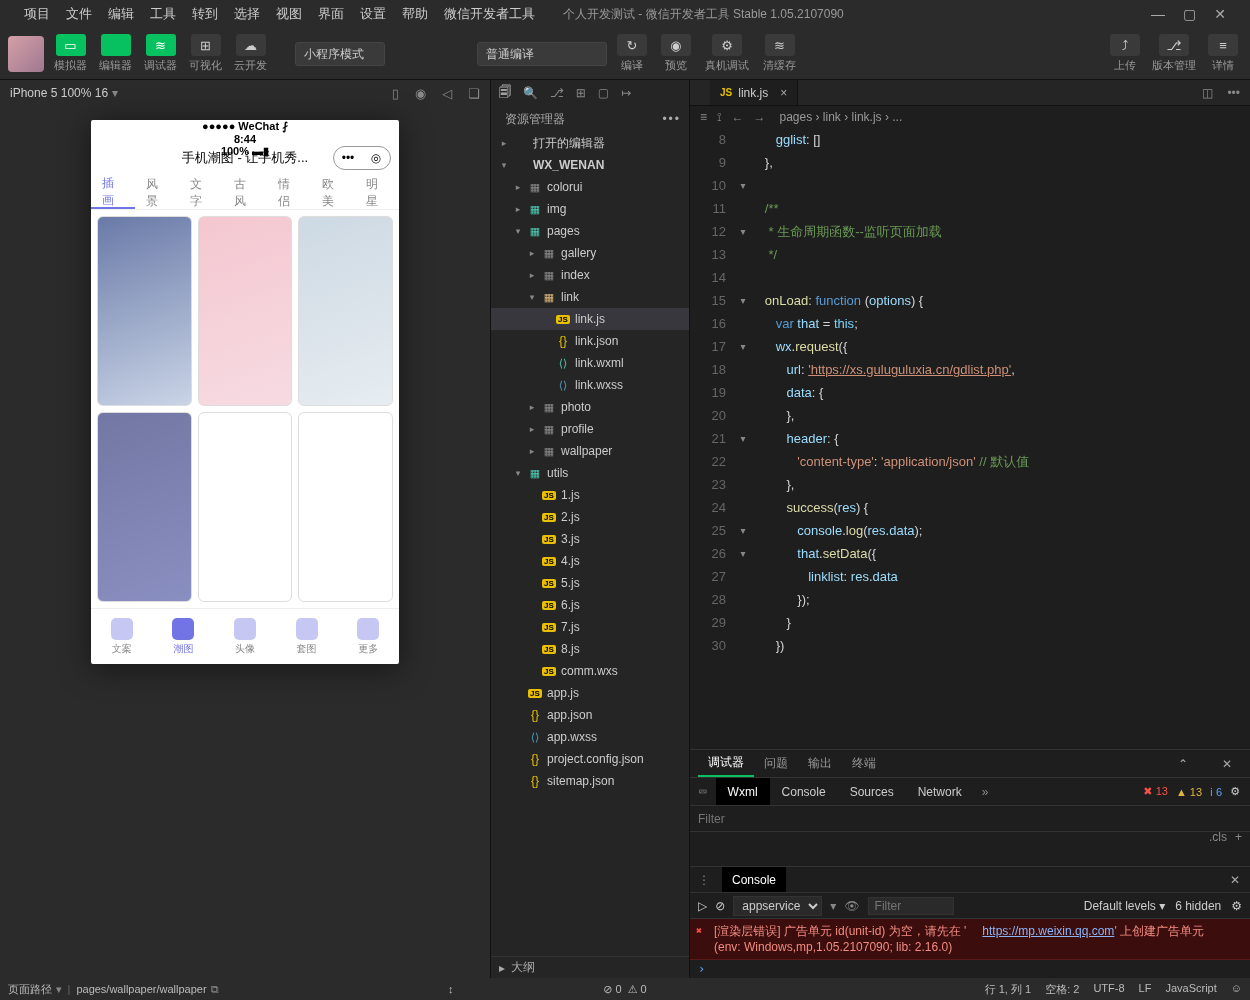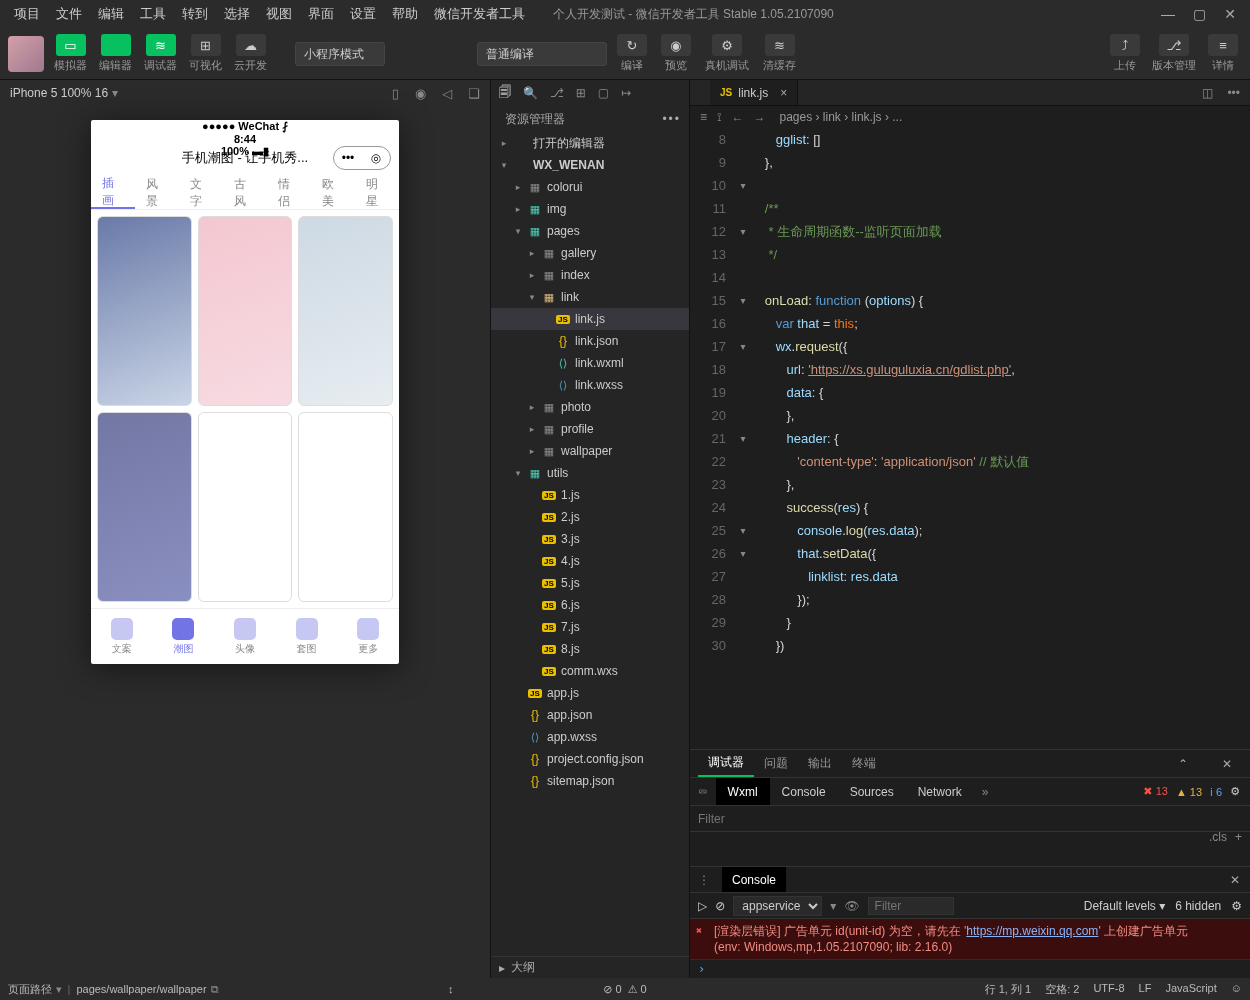--- a/index.html
+++ b/index.html
@@ -1,19 +1,19 @@
 <!DOCTYPE html>
 <html><head>
 <meta charset="utf-8">
 <style>
 * { margin: 0; padding: 0; box-sizing: border-box; font-family: "Segoe UI", sans-serif; }
 body { background: #1e1e1e; color: #ccc; width: 1250px; height: 1000px; overflow: hidden; font-size: 12px; }
 
 
-.menubar { height: 28px; background: #2b2b2b; display: flex; align-items: center; padding: 0 6px; color: #ccc; }
+.menubar { height: 28px; background: #2b2b2b; display: flex; align-items: center; padding: 0 16px; color: #ccc; }
 .menubar .menu-item { padding: 4px 8px; cursor: pointer; font-size: 13px; }
 .menubar .title { color: #999; margin-left: 20px; font-size: 12px; }
 .menubar .win-controls { margin-left: auto; display: flex; gap: 18px; font-size: 14px; color: #aaa; padding-right: 8px; }
 
 
 .toolbar { height: 52px; background: #2b2b2b; display: flex; align-items: center; padding: 4px 8px; border-bottom: 1px solid #111; gap: 6px; }
 .avatar { width: 36px; height: 36px; border-radius: 4px; background: linear-gradient(135deg,#d4a0a8,#a07890); }
 .tool-btns { display: flex; gap: 4px; }
 .tool-btn { display: flex; flex-direction: column; align-items: center; padding: 2px 4px; cursor: pointer; }
 .tool-btn .ic { width: 30px; height: 22px; border-radius: 3px; display: flex; align-items: center; justify-content: center; font-size: 13px; }
@@ -77,21 +77,21 @@
 .foldcol div { height: 23px; font-size: 10px; text-align: center; }
 .codelines { flex: 1; white-space: pre; padding-left: 4px; }
 .codelines .cl { height: 23px; }
 .c-kw { color: #569cd6; }
 .c-fn { color: #dcdcaa; }
 .c-str { color: #ce9178; }
 .c-strlink { color: #ce9178; text-decoration: underline; }
 .c-cm { color: #6a9955; }
 .c-var { color: #9cdcfe; }
 .c-pun { color: #d4d4d4; }
-.c-this { color: #f97316; }
+.c-this { color: #7dd3fc; }
 .c-prop { color: #9cdcfe; }
 
 
 .dbg { background: #1e1e1e; border-top: 1px solid #333; display: flex; flex-direction: column; }
 .dbg-tabs1 { height: 28px; display: flex; align-items: center; padding: 0 8px; border-bottom: 1px solid #333; font-size: 12px; color: #999; }
 .dbg-tabs1 span { padding: 0 10px; cursor: pointer; height: 100%; display: flex; align-items: center; }
 .dbg-tabs1 span.active { color: #fff; border-bottom: 2px solid #07c160; }
 .dbg-tabs1 .r { margin-left: auto; display: flex; gap: 14px; color: #aaa; }
 .dbg-tabs2 { height: 28px; display: flex; align-items: center; border-bottom: 1px solid #333; font-size: 12px; color: #ccc; }
 .dbg-tabs2 .ico { padding: 0 8px; color: #888; }
@@ -113,21 +113,21 @@
 .con { border-top: 1px solid #333; display: flex; flex-direction: column; background: #1e1e1e; }
 .con-head { height: 26px; display: flex; align-items: center; border-bottom: 1px solid #333; font-size: 12px; }
 .con-head .t { background: #000; color: #fff; padding: 0 10px; height: 100%; display: flex; align-items: center; margin-left: 4px; }
 .con-head .x { margin-left: auto; padding: 0 10px; color: #aaa; }
 .con-bar { height: 26px; display: flex; align-items: center; border-bottom: 1px solid #333; font-size: 12px; color: #ccc; gap: 8px; padding: 0 8px; }
 .con-bar select { background: #2a2a2a; color: #ccc; border: 1px solid #333; font-size: 12px; padding: 1px 4px; }
 .con-bar input { background: #2a2a2a; border: 1px solid #333; color: #ccc; padding: 1px 6px; font-size: 12px; width: 86px; }
 .con-bar .r { margin-left: auto; display: flex; gap: 10px; align-items: center; }
 .con-msg { background: #3c0d0d; color: #f28b82; font-family: Consolas, monospace; font-size: 12px; padding: 4px 8px 4px 24px; border-bottom: 1px solid #5a1a1a; line-height: 16px; position: relative; }
 .con-msg::before { content: "✖"; position: absolute; left: 6px; top: 4px; color: #f85149; font-size: 10px; }
-.con-msg a { color: #8ab4f8; text-decoration: underline; }
+.con-msg a { color: #8ab4f8; text-decoration: underline; margin-left: 16px; }
 .con-prompt { color: #58a6ff; padding: 2px 8px; font-family: Consolas, monospace; font-size: 12px; }
 
 
 .statusbar { height: 22px; background: #2b2b2b; display: flex; align-items: center; padding: 0 8px; font-size: 11px; color: #bbb; }
 .statusbar .sep { margin: 0 6px; color: #666; }
 .statusbar .cpy { margin-left: 4px; color: #888; }
 .statusbar .mid { position: absolute; left: 50%; transform: translateX(-50%); display: flex; gap: 6px; }
 .statusbar .r { margin-left: auto; display: flex; gap: 14px; }
 
 .file-ico-js { background: #e8c000; color: #000; font-size: 8px; font-weight: 700; padding: 0 2px; border-radius: 2px; }

